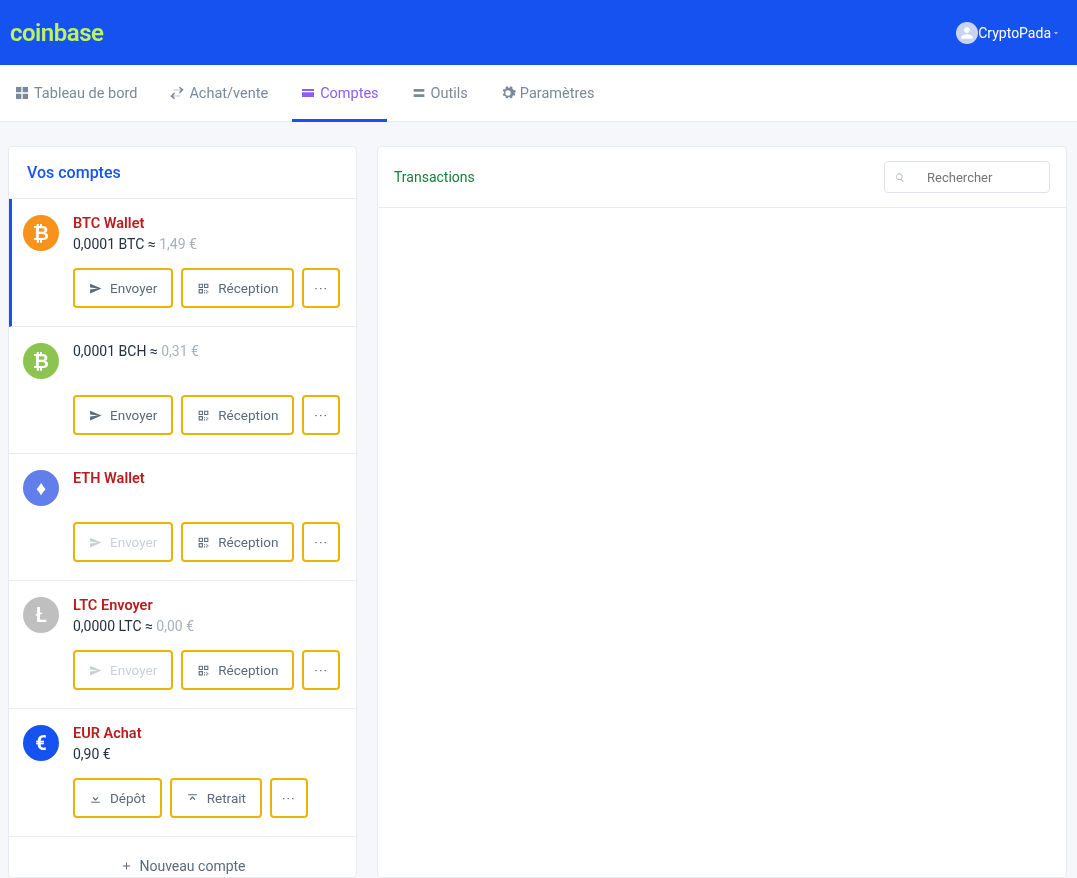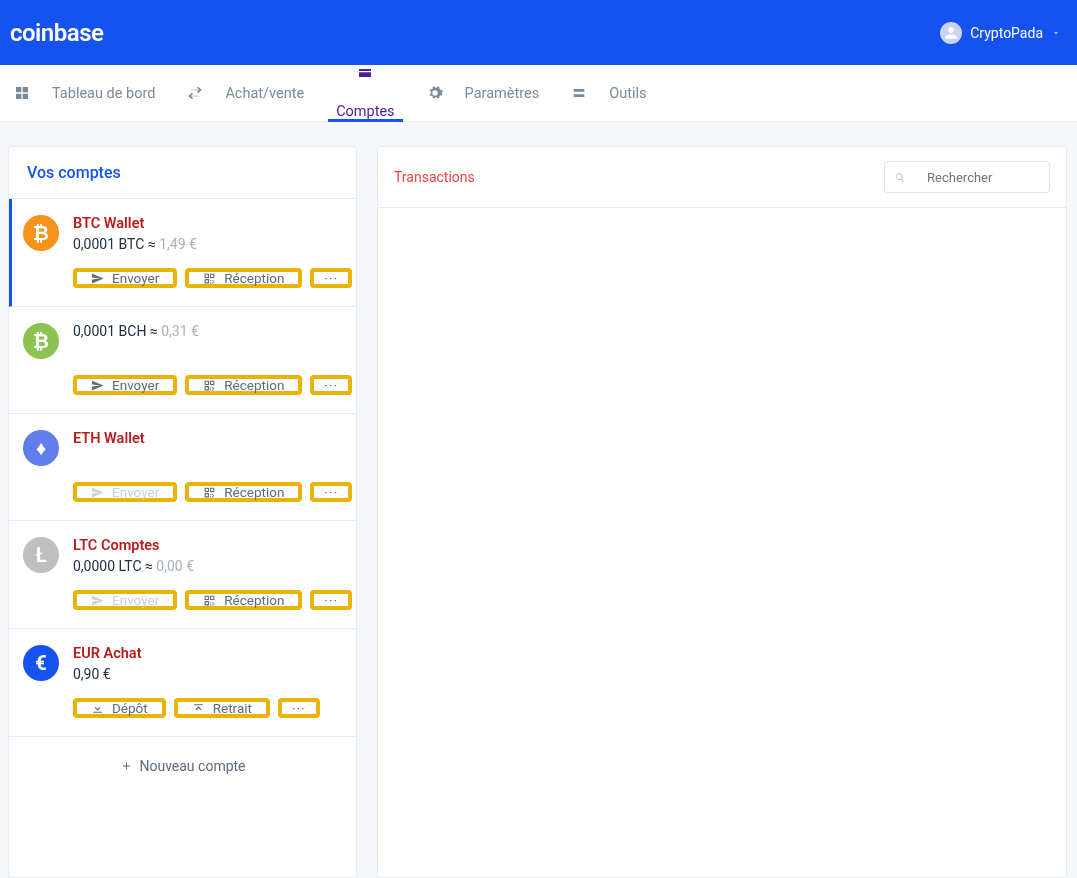--- a/index.html
+++ b/index.html
@@ -1,27 +1,27 @@
 <!DOCTYPE html>
 <html><head>
 <meta charset="utf-8">
 <style>
 * { margin: 0; padding: 0; box-sizing: border-box; font-family: -apple-system, BlinkMacSystemFont, "Segoe UI", Roboto, Helvetica, Arial, sans-serif; }
 body { width: 1077px; height: 878px; background: #f5f7fa; overflow: hidden; }
 
 .topbar { height: 65px; background: #1652f0; display: flex; align-items: center; justify-content: space-between; padding: 0 16px 0 10px; }
-.brand { color: #ffffff; font-size: 24px; font-weight: 600; letter-spacing: -0.5px; }
-.user-area { display: flex; align-items: center; gap: 8px; color: #fff; font-size: 14px; cursor: pointer; }
+.brand { color: #bef264; font-size: 24px; font-weight: 600; letter-spacing: -0.5px; }
+.user-area { display: flex; align-items: center; color: #fff; font-size: 14px; cursor: pointer; }
 .avatar { width: 22px; height: 22px; border-radius: 50%; background: #c9d4f3; display: flex; align-items: center; justify-content: center; }
 .avatar svg { width: 14px; height: 14px; fill: #fff; }
 .chev { width: 10px; height: 10px; fill: #c9d4f3; }
 
 .navbar { height: 57px; background: #fff; border-bottom: 1px solid #e7ecf2; display: flex; align-items: center; padding: 0 10px; gap: 24px; }
-.nav-item { display: flex; align-items: center; gap: 22px; height: 100%; padding: 0 4px; color: #7a8a9a; font-size: 14.5px; cursor: pointer; position: relative; }
-.nav-item.active { color: #4c1d95; flex-direction: column; }
+.nav-item { display: flex; align-items: center; gap: 4px; height: 100%; padding: 0 4px; color: #7a8a9a; font-size: 14.5px; cursor: pointer; position: relative; }
+.nav-item.active { color: #8b5cf6; }
 .nav-item.active::after { content: ""; position: absolute; bottom: -1px; left: -4px; right: -4px; height: 3px; background: #1652f0; }
 .nav-icon { width: 16px; height: 16px; fill: currentColor; }
 
 .content { display: flex; padding: 24px 0 0 8px; gap: 20px; height: calc(878px - 122px); }
 .panel { background: #fff; border: 1px solid #e7ecf2; border-radius: 4px; }
 
 .accounts { width: 349px; display: flex; flex-direction: column; }
 .accounts-head { padding: 16px 18px; color: #1652f0; font-size: 16px; font-weight: 500; border-bottom: 1px solid #e7ecf2; }
 .accounts-scroll { overflow-y: scroll; flex: 1; }
 .accounts-scroll::-webkit-scrollbar { width: 15px; }
@@ -30,30 +30,30 @@
 
 .wallet { padding: 16px 14px 18px 14px; border-bottom: 1px solid #e7ecf2; position: relative; }
 .wallet.selected { border-left: 3px solid #1652f0; padding-left: 11px; }
 .wallet-top { display: flex; gap: 14px; align-items: flex-start; }
 .coin-icon { width: 36px; height: 36px; border-radius: 50%; display: flex; align-items: center; justify-content: center; color: #fff; font-weight: bold; font-size: 20px; flex-shrink: 0; }
 .wallet-info { flex: 1; }
 .wallet-name { font-size: 14.5px; font-weight: 600; color: #b91c1c; margin-bottom: 4px; }
 .wallet-bal { font-size: 14px; color: #223141; }
 .wallet-bal .approx { color: #a7b1bc; }
 .wallet-actions { display: flex; gap: 8px; margin-top: 16px; margin-left: 50px; }
-.wbtn { border: 4px solid #eab308; background: #fff; border-radius: 4px; height: 20px; padding: 0 14px; display: flex; align-items: center; gap: 8px; font-size: 13.5px; color: #5a6b7b; cursor: pointer; }
+.wbtn { border: 2px solid #eab308; background: #fff; border-radius: 4px; height: 40px; padding: 0 14px; display: flex; align-items: center; gap: 8px; font-size: 13.5px; color: #5a6b7b; cursor: pointer; }
 .wbtn.disabled { color: #c9d0d8; cursor: default; }
 .wbtn .ic { width: 13px; height: 13px; fill: currentColor; }
 .wbtn.dots { padding: 0 10px; letter-spacing: 1px; }
 
 .new-account { padding: 20px; text-align: center; color: #5a6b7b; font-size: 14px; cursor: pointer; display: flex; align-items: center; justify-content: center; gap: 6px; }
 
 .transactions { flex: 1; margin-right: 10px; display: flex; flex-direction: column; }
 .tx-head { padding: 14px 16px; display: flex; align-items: center; justify-content: space-between; border-bottom: 1px solid #e7ecf2; }
-.tx-title { font-size: 14px; color: #ef4444; }
+.tx-title { font-size: 14px; color: #15803d; }
 .search { border: 1px solid #dfe4ea; border-radius: 4px; height: 32px; width: 166px; display: flex; align-items: center; padding: 0 10px; gap: 22px; }
 .search input { border: none; outline: none; font-size: 13px; width: 100%; color: #223141; }
 .search svg { width: 13px; height: 13px; fill: #a7b1bc; }
 .tx-body { flex: 1; overflow-y: scroll; }
 .tx-body::-webkit-scrollbar { width: 15px; }
 .tx-body::-webkit-scrollbar-track { background: #f1f1f1; }
 .tx-body::-webkit-scrollbar-thumb { background: #c1c5c9; }
 .tx-body::-webkit-scrollbar-button:single-button { height: 15px; background: #f1f1f1; }
 </style>
 </head>
@@ -88,29 +88,29 @@
     <span>Achat/vente</span>
   </div>
   <div class="nav-item active">
     <svg class="nav-icon" viewBox="0 0 24 24">
         <path d="M3 6h18v3H3zM3 11h18v7H3z"></path>
       </svg>
     <span>Comptes</span>
   </div>
   <div class="nav-item">
     <svg class="nav-icon" viewBox="0 0 24 24">
+        <path d="M4 6h16v4H4zM4 14h16v4H4z"></path>
+      </svg>
+    <span>Outils</span>
+  </div>
+  <div class="nav-item">
+    <svg class="nav-icon" viewBox="0 0 24 24">
         <path d="M12 8a4 4 0 100 8 4 4 0 000-8zm9 4l2 1-1 3-2-.5a9 9 0 01-1.7 1.7l.5 2-3 1-1-2a9 9 0 01-2.4 0l-1 2-3-1 .5-2A9 9 0 017.2 16l-2 .5-1-3 2-1a9 9 0 010-2.4l-2-1 1-3 2 .5A9 9 0 018.8 5l-.5-2 3-1 1 2a9 9 0 012.4 0l1-2 3 1-.5 2A9 9 0 0120.8 8l2-.5 1 3-2 1a9 9 0 010 2.4z"></path>
       </svg>
     <span>Paramètres</span>
-  </div>
-  <div class="nav-item">
-    <svg class="nav-icon" viewBox="0 0 24 24">
-        <path d="M4 6h16v4H4zM4 14h16v4H4z"></path>
-      </svg>
-    <span>Outils</span>
   </div>
 </div>
 
 <div class="content">
 
   <div class="panel accounts">
     <div class="accounts-head">Vos comptes</div>
     <div class="accounts-scroll" id="accounts-scroll">
         <div class="wallet selected">
           <div class="wallet-top">
@@ -179,21 +179,21 @@
               </svg>
               <span>Réception</span>
             </button>
             <button class="wbtn dots">···</button>
           </div>
         </div>
         <div class="wallet">
           <div class="wallet-top">
             <div class="coin-icon" style="background:#bfbfbf">Ł</div>
             <div class="wallet-info">
-              <div class="wallet-name">LTC Comptes</div>
+              <div class="wallet-name">LTC Envoyer</div>
               <div class="wallet-bal">0,0000 LTC ≈ <span class="approx">0,00 €</span></div>
             </div>
           </div>
           <div class="wallet-actions">
             <button class="wbtn disabled">
               <svg class="ic" viewBox="0 0 24 24">
                 <path d="M2 21l21-9L2 3v7l15 2-15 2z"></path>
               </svg>
               <span>Envoyer</span>
             </button>

